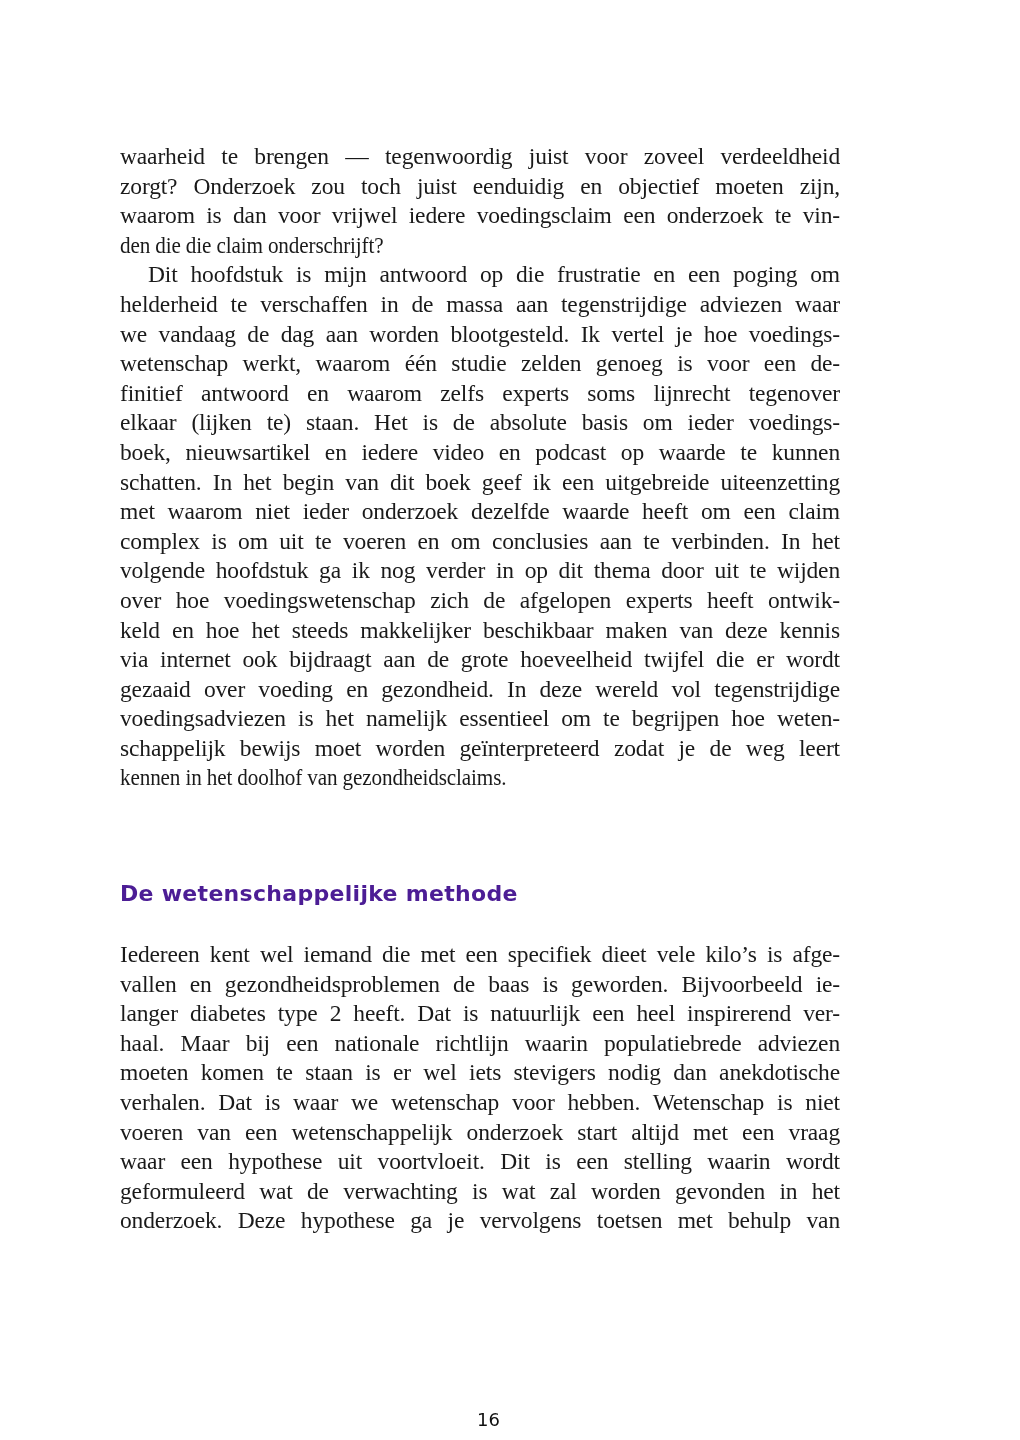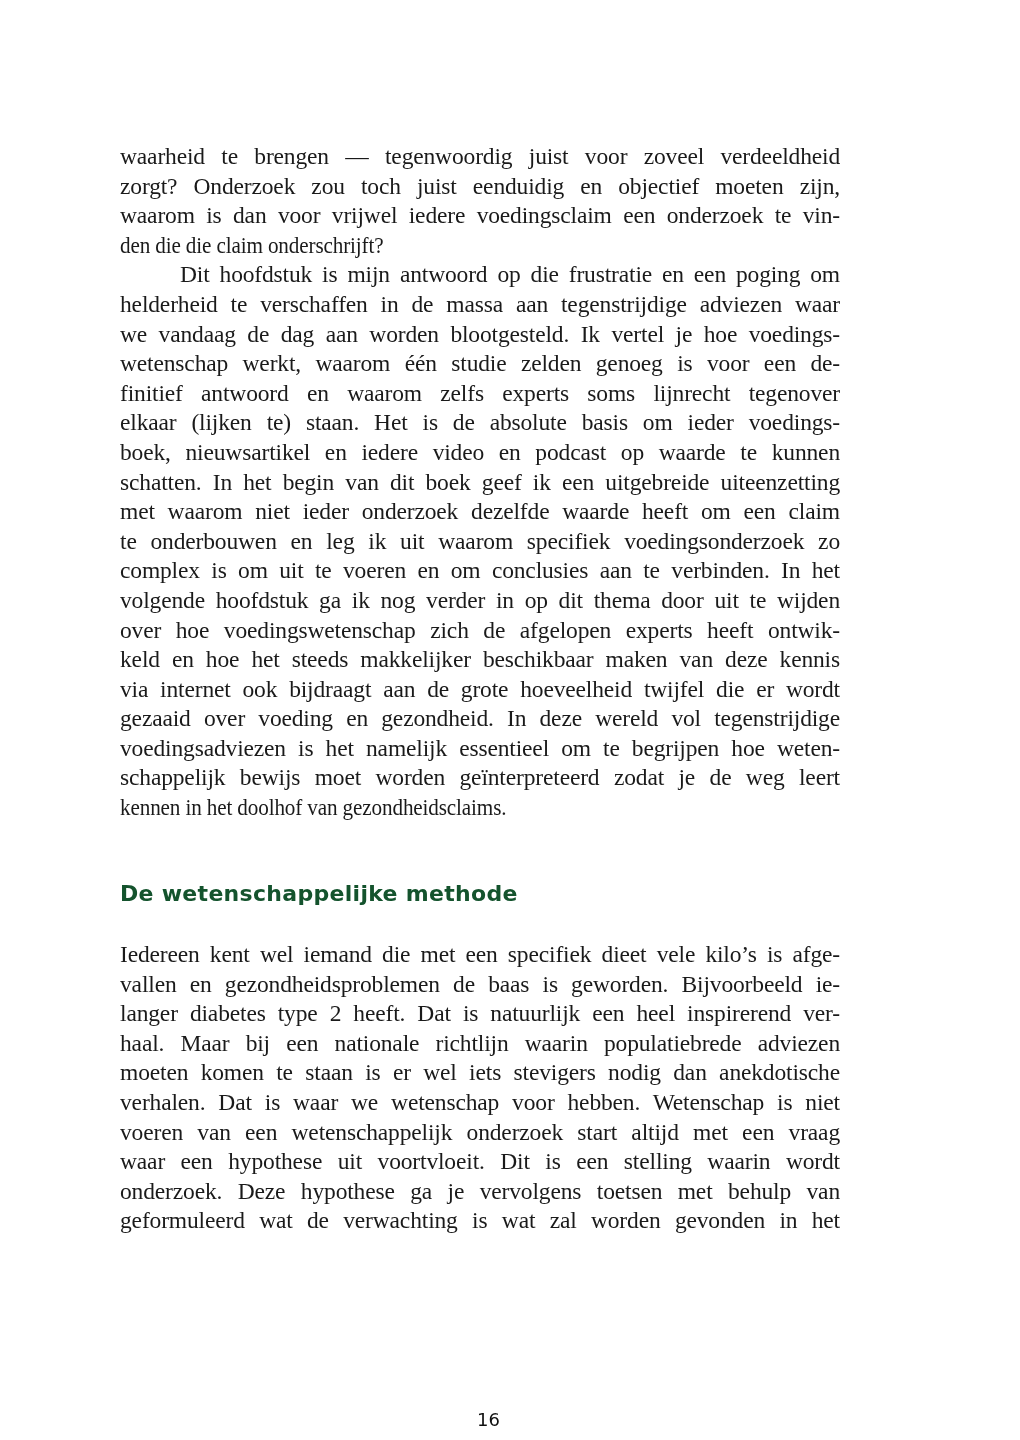--- a/index.html
+++ b/index.html
@@ -15,49 +15,48 @@
       text-align: justify;
       text-align-last: justify;
       transform-origin: left center;
       letter-spacing: -0.15px;
     }
     .line.last { text-align-last: left; }
     .line.indent { text-indent: 28px; }
     .heading {
       position: absolute; left: 120px; top: 881px;
       font-family: "DejaVu Sans", "Liberation Sans", sans-serif;
-      font-weight: bold; font-size: 22px; color: #14532d;
+      font-weight: bold; font-size: 22px; color: #4c1d95;
       letter-spacing: 0.3px;
     }
     .para2 { position: absolute; left: 120px; top: 940px; width: 720px; }
     .pagenum {
       position: absolute; left: 0; width: 977px; top: 1409px;
       text-align: center;
       font-family: "DejaVu Sans", "Liberation Sans", sans-serif;
       font-size: 18px; color: #111;
     }
   </style>
 </head>
 <body>
 
 <div class="page">
   <div class="line"><span style="white-space: nowrap; word-spacing: 0px;">waarheid te brengen — tegenwoordig juist voor zoveel verdeeldheid</span></div>
   <div class="line"><span style="white-space: nowrap; word-spacing: 0px;">zorgt? Onderzoek zou toch juist eenduidig en objectief moeten zijn,</span></div>
   <div class="line"><span style="white-space: nowrap; word-spacing: 0px; margin-top: 32px;">waarom is dan voor vrijwel iedere voedingsclaim een onderzoek te vin-</span></div>
   <div class="line last" style="white-space: nowrap; transform: scaleX(0.9);">den die die claim onderschrijft?</div>
-  <div class="line indent"><span style="white-space: nowrap; word-spacing: 0px; margin-left: 32px;">Dit hoofdstuk is mijn antwoord op die frustratie en een poging om</span></div>
+  <div class="line indent"><span style="white-space: nowrap; word-spacing: 0px;">Dit hoofdstuk is mijn antwoord op die frustratie en een poging om</span></div>
   <div class="line"><span style="white-space: nowrap; word-spacing: 0px;">helderheid te verschaffen in de massa aan tegenstrijdige adviezen waar</span></div>
   <div class="line"><span style="white-space: nowrap; word-spacing: 0px;">we vandaag de dag aan worden blootgesteld. Ik vertel je hoe voedings-</span></div>
   <div class="line"><span style="white-space: nowrap; word-spacing: 0px;">wetenschap werkt, waarom één studie zelden genoeg is voor een de-</span></div>
   <div class="line"><span style="white-space: nowrap; word-spacing: 0px;">finitief antwoord en waarom zelfs experts soms lijnrecht tegenover</span></div>
   <div class="line"><span style="white-space: nowrap; word-spacing: 0px;">elkaar (lijken te) staan. Het is de absolute basis om ieder voedings-</span></div>
   <div class="line"><span style="white-space: nowrap; word-spacing: 0px; margin-top: 24px;">boek, nieuwsartikel en iedere video en podcast op waarde te kunnen</span></div>
   <div class="line"><span style="white-space: nowrap; word-spacing: 0px;">schatten. In het begin van dit boek geef ik een uitgebreide uiteenzetting</span></div>
   <div class="line"><span style="white-space: nowrap; word-spacing: 0px; margin-top: 17px;">met waarom niet ieder onderzoek dezelfde waarde heeft om een claim</span></div>
-  <div class="line"><span style="white-space: nowrap; word-spacing: 0px;">te onderbouwen en leg ik uit waarom specifiek voedingsonderzoek zo</span></div>
   <div class="line"><span style="white-space: nowrap; word-spacing: 0px;">complex is om uit te voeren en om conclusies aan te verbinden. In het</span></div>
   <div class="line"><span style="white-space: nowrap; word-spacing: 0px;">volgende hoofdstuk ga ik nog verder in op dit thema door uit te wijden</span></div>
   <div class="line"><span style="white-space: nowrap; word-spacing: 0px;">over hoe voedingswetenschap zich de afgelopen experts heeft ontwik-</span></div>
   <div class="line"><span style="white-space: nowrap; word-spacing: 0px;">keld en hoe het steeds makkelijker beschikbaar maken van deze kennis</span></div>
   <div class="line"><span style="white-space: nowrap; word-spacing: 0px;">via internet ook bijdraagt aan de grote hoeveelheid twijfel die er wordt</span></div>
   <div class="line"><span style="white-space: nowrap; word-spacing: 0px;">gezaaid over voeding en gezondheid. In deze wereld vol tegenstrijdige</span></div>
   <div class="line"><span style="white-space: nowrap; word-spacing: 0px;">voedingsadviezen is het namelijk essentieel om te begrijpen hoe weten-</span></div>
   <div class="line"><span style="white-space: nowrap; word-spacing: 0px;">schappelijk bewijs moet worden geïnterpreteerd zodat je de weg leert</span></div>
   <div class="line last" style="white-space: nowrap; transform: scaleX(0.9);">kennen in het doolhof van gezondheidsclaims.</div>
 </div>
@@ -66,17 +65,17 @@
 
 <div class="para2">
   <div class="line"><span style="white-space: nowrap; word-spacing: 0px;">Iedereen kent wel iemand die met een specifiek dieet vele kilo’s is afge-</span></div>
   <div class="line"><span style="white-space: nowrap; word-spacing: 0px;">vallen en gezondheidsproblemen de baas is geworden. Bijvoorbeeld ie-</span></div>
   <div class="line"><span style="white-space: nowrap; word-spacing: 0px;">langer diabetes type 2 heeft. Dat is natuurlijk een heel inspirerend ver-</span></div>
   <div class="line"><span style="white-space: nowrap; word-spacing: 0px;">haal. Maar bij een nationale richtlijn waarin populatiebrede adviezen</span></div>
   <div class="line"><span style="white-space: nowrap; word-spacing: 0px;">moeten komen te staan is er wel iets stevigers nodig dan anekdotische</span></div>
   <div class="line"><span style="white-space: nowrap; word-spacing: 0px;">verhalen. Dat is waar we wetenschap voor hebben. Wetenschap is niet</span></div>
   <div class="line"><span style="white-space: nowrap; word-spacing: 0px;">voeren van een wetenschappelijk onderzoek start altijd met een vraag</span></div>
   <div class="line"><span style="white-space: nowrap; word-spacing: 0px;">waar een hypothese uit voortvloeit. Dit is een stelling waarin wordt</span></div>
+  <div class="line"><span style="white-space: nowrap; word-spacing: 0px;">geformuleerd wat de verwachting is wat zal worden gevonden in het</span></div>
   <div class="line"><span style="white-space: nowrap; word-spacing: 0px;">onderzoek. Deze hypothese ga je vervolgens toetsen met behulp van</span></div>
-  <div class="line"><span style="white-space: nowrap; word-spacing: 0px;">geformuleerd wat de verwachting is wat zal worden gevonden in het</span></div>
 </div>
 
 <div class="pagenum">16</div>
 
 </body></html>

